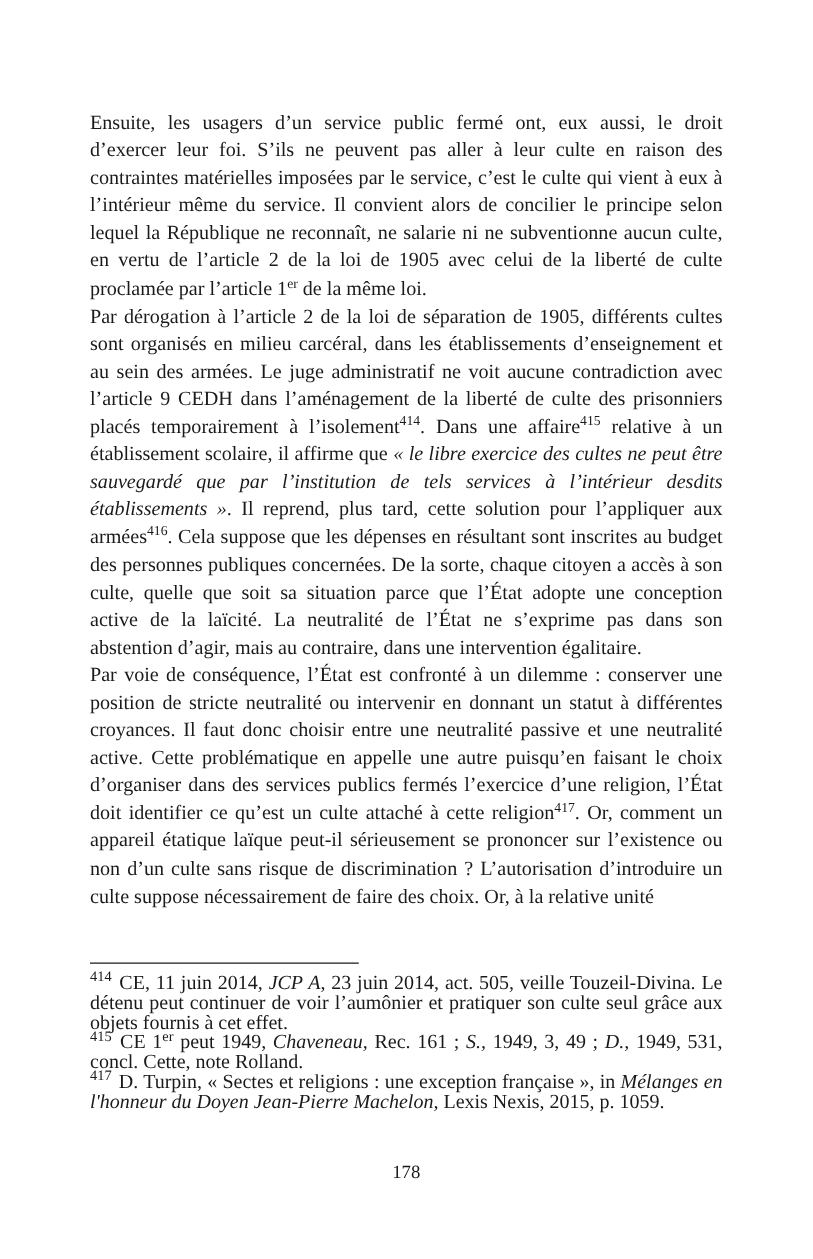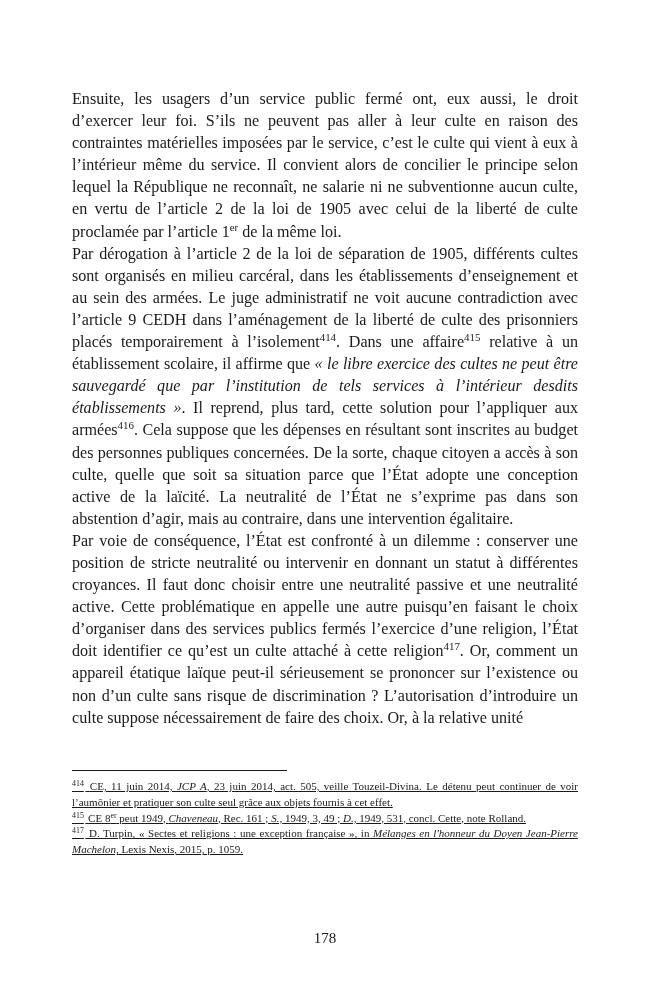--- a/index.html
+++ b/index.html
@@ -56,25 +56,24 @@
   }
   .fn-rule {
     width: 215px;
     height: 0;
     border: 0;
     border-top: 1.1px solid #1a1a1a;
     margin: 0 0 8px 0;
   }
   .footnotes p {
     margin: 0;
-    font-size: 11px;
+    font-size: 16px;
     line-height: 15.8px;
     text-align: justify;
     text-justify: inter-word;
-    text-decoration: underline;
   }
   .footnotes .it {
     font-style: italic;
   }
   .footnotes sup.fn-num {
     font-size: 0.72em;
     line-height: 0;
     vertical-align: 0.5em;
     margin-right: 1.5px;
   }
@@ -102,18 +101,18 @@
       <p><span>Ensuite, les usagers d’un service public fermé ont, eux aussi, le droit d’exercer leur foi. S’ils ne peuvent pas aller à leur culte en raison des contraintes matérielles imposées par le service, c’est le culte qui vient à eux à l’intérieur même du service. Il convient alors de concilier le principe selon lequel la République ne reconnaît, ne salarie ni ne subventionne aucun culte, en vertu de l’article 2 de la loi de 1905 avec celui de la liberté de culte proclamée par l’article 1</span><sup class="ord">er</sup><span> de la même loi.</span></p>
       <p><span>Par dérogation à l’article 2 de la loi de séparation de 1905, différents cultes sont organisés en milieu carcéral, dans les établissements d’enseignement et au sein des armées. Le juge administratif ne voit aucune contradiction avec l’article 9 CEDH dans l’aménagement de la liberté de culte des prisonniers placés temporairement à l’isolement</span><sup class="fn">414</sup><span>. Dans une affaire</span><sup class="fn">415</sup><span> relative à un établissement scolaire, il affirme que </span><em class="quote-it">«&nbsp;le libre exercice des cultes ne peut être sauvegardé que par l’institution de tels services à l’intérieur desdits établissements&nbsp;»</em><span>. Il reprend, plus tard, cette solution pour l’appliquer aux armées</span><sup class="fn">416</sup><span>. Cela suppose que les dépenses en résultant sont inscrites au budget des personnes publiques concernées. De la sorte, chaque citoyen a accès à son culte, quelle que soit sa situation parce que l’État adopte une conception active de la laïcité. La neutralité de l’État ne s’exprime pas dans son abstention d’agir, mais au contraire, dans une intervention égalitaire.</span></p>
       <p><span>Par voie de conséquence, l’État est confronté à un dilemme&nbsp;: conserver une position de stricte neutralité ou intervenir en donnant un statut à différentes croyances. Il faut donc choisir entre une neutralité passive et une neutralité active. Cette problématique en appelle une autre puisqu’en faisant le choix d’organiser dans des services publics fermés l’exercice d’une religion, l’État doit identifier ce qu’est un culte attaché à cette religion</span><sup class="fn">417</sup><span>. Or, comment un appareil étatique laïque peut-il sérieusement se prononcer sur l’existence ou non d’un culte sans risque de discrimination&nbsp;? L’autorisation d’introduire un culte suppose nécessairement de faire des choix. Or, à la relative unité</span></p>
     </div>
 </div>
 
 <div class="footnotes">
   <hr class="fn-rule">
   <div id="footnote-list">
       <p><sup class="fn-num">414</sup> <span>CE, 11 juin 2014, </span><em class="it">JCP A</em><span>, 23 juin 2014, act. 505, veille Touzeil-Divina. Le détenu peut continuer de voir l’aumônier et pratiquer son culte seul grâce aux objets fournis à cet effet.</span></p>
-      <p><sup class="fn-num">415</sup> <span>CE 8</span><sup class="ord">er</sup><span> peut 1949, </span><em class="it">Chaveneau,</em><span> Rec. 161&nbsp;; </span><em class="it">S.,</em><span> 1949, 3, 49&nbsp;; </span><em class="it">D.,</em><span> 1949, 531, concl. Cette, note Rolland.</span></p>
+      <p><sup class="fn-num">415</sup> <span>CE 1</span><sup class="ord">er</sup><span> peut 1949, </span><em class="it">Chaveneau,</em><span> Rec. 161&nbsp;; </span><em class="it">S.,</em><span> 1949, 3, 49&nbsp;; </span><em class="it">D.,</em><span> 1949, 531, concl. Cette, note Rolland.</span></p>
       <p><sup class="fn-num">417</sup> <span>D. Turpin, «&nbsp;Sectes et religions&nbsp;: une exception française&nbsp;», in </span><em class="it">Mélanges en l'honneur du Doyen Jean-Pierre Machelon,</em><span> Lexis Nexis, 2015, p. 1059.</span></p>
     </div>
 </div>
 
 <div class="page-number">178</div>
 
 </body></html>

